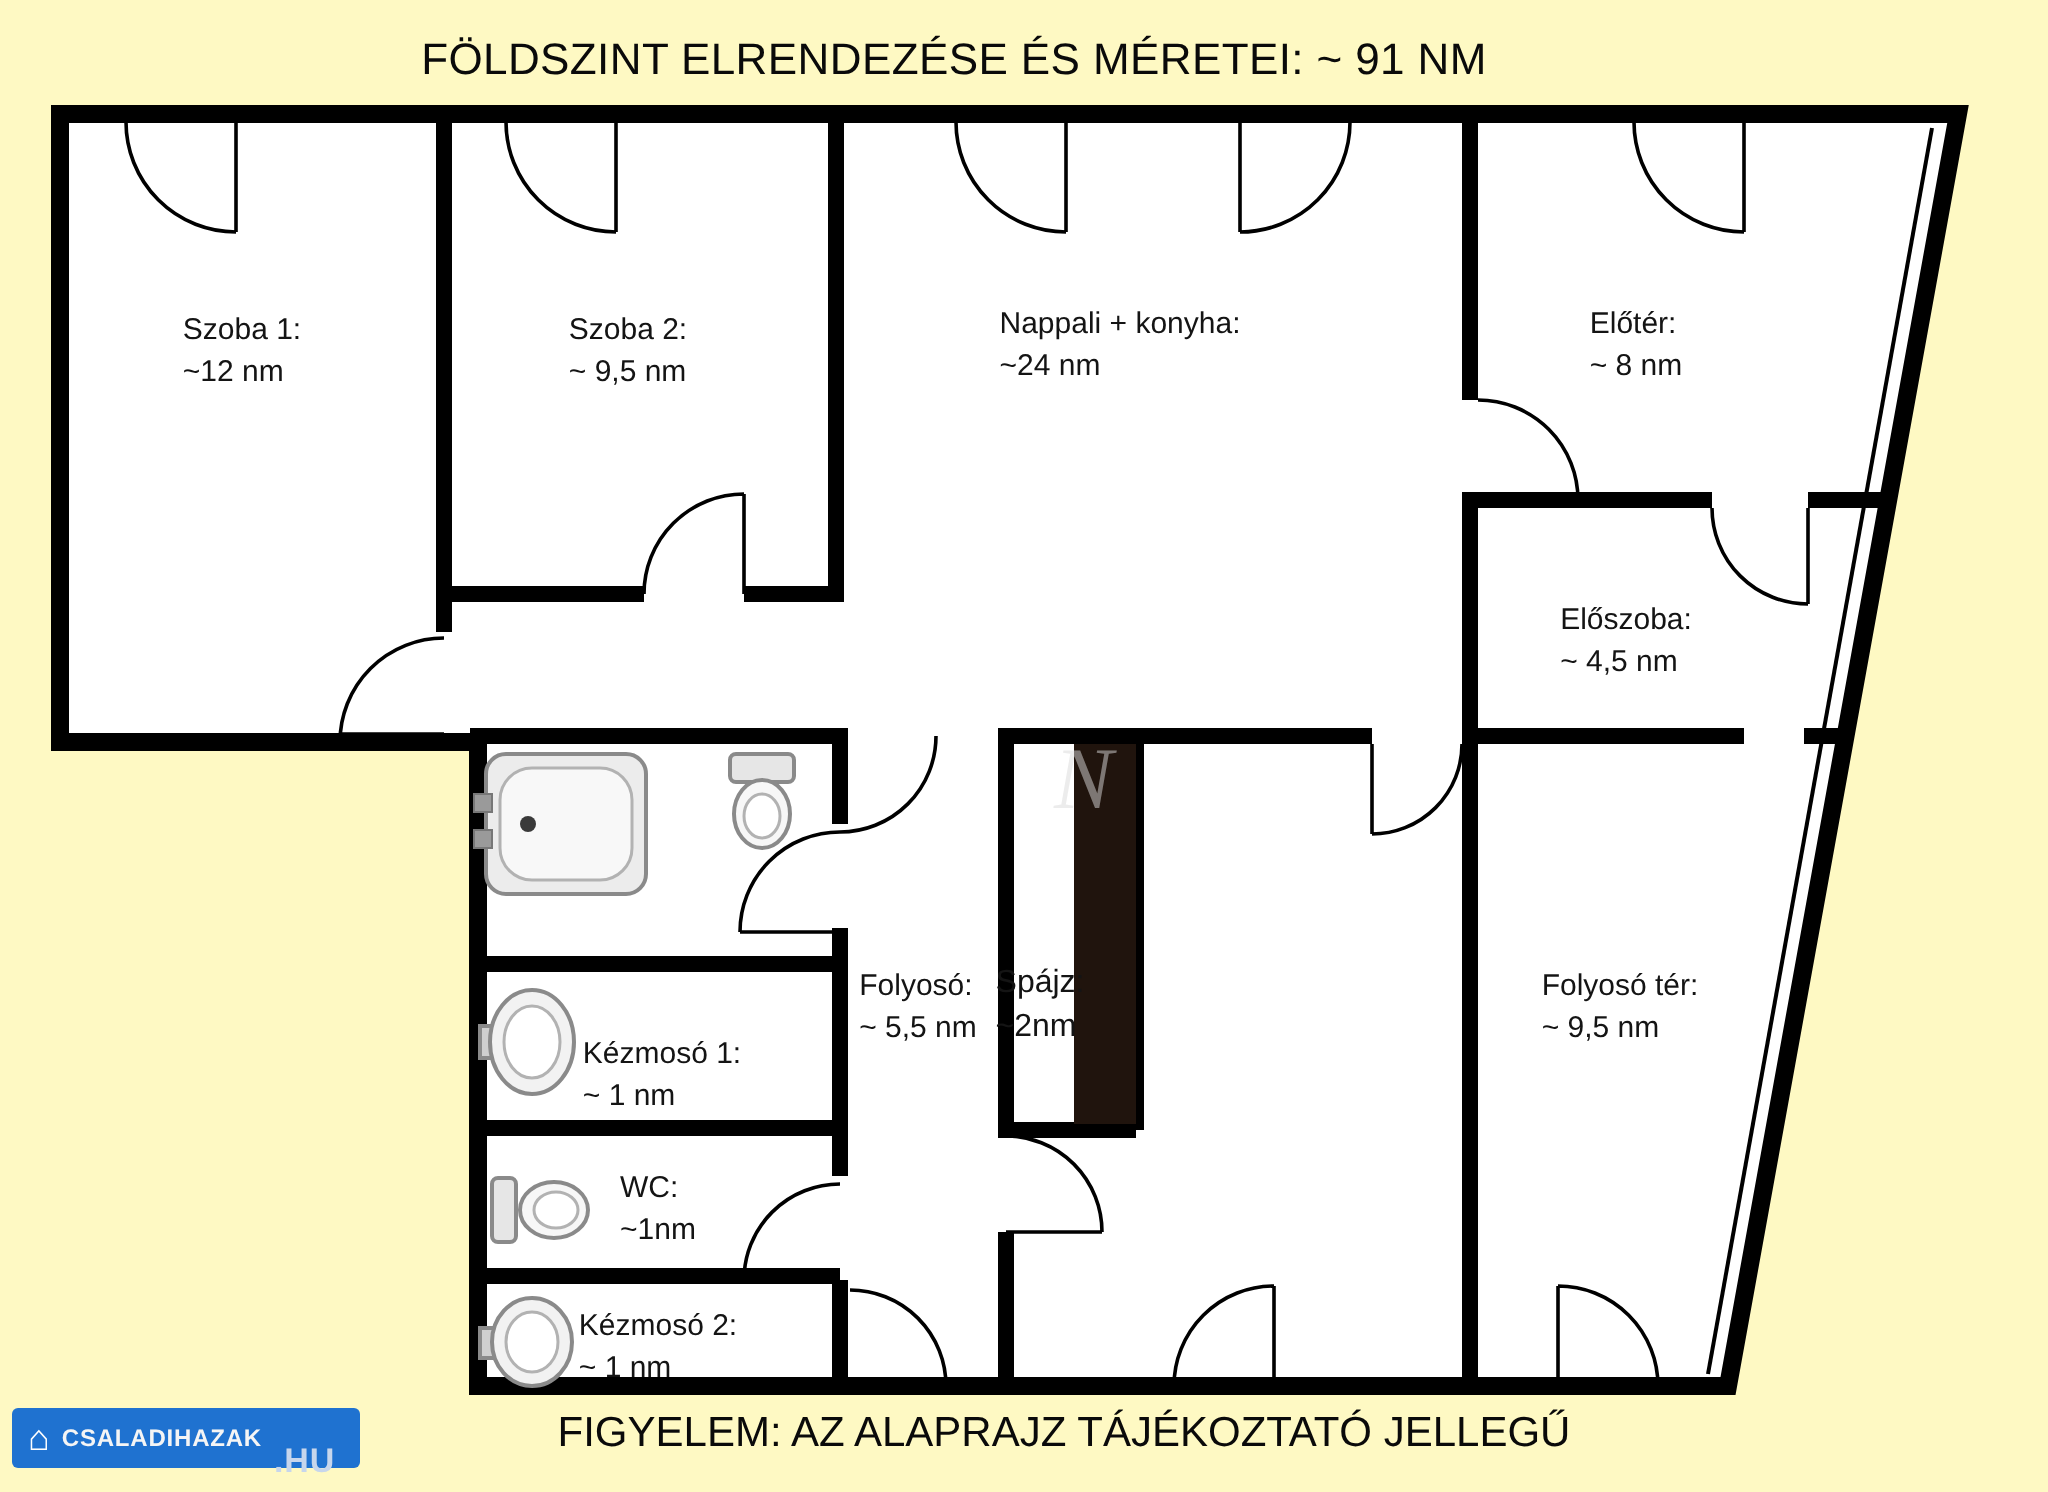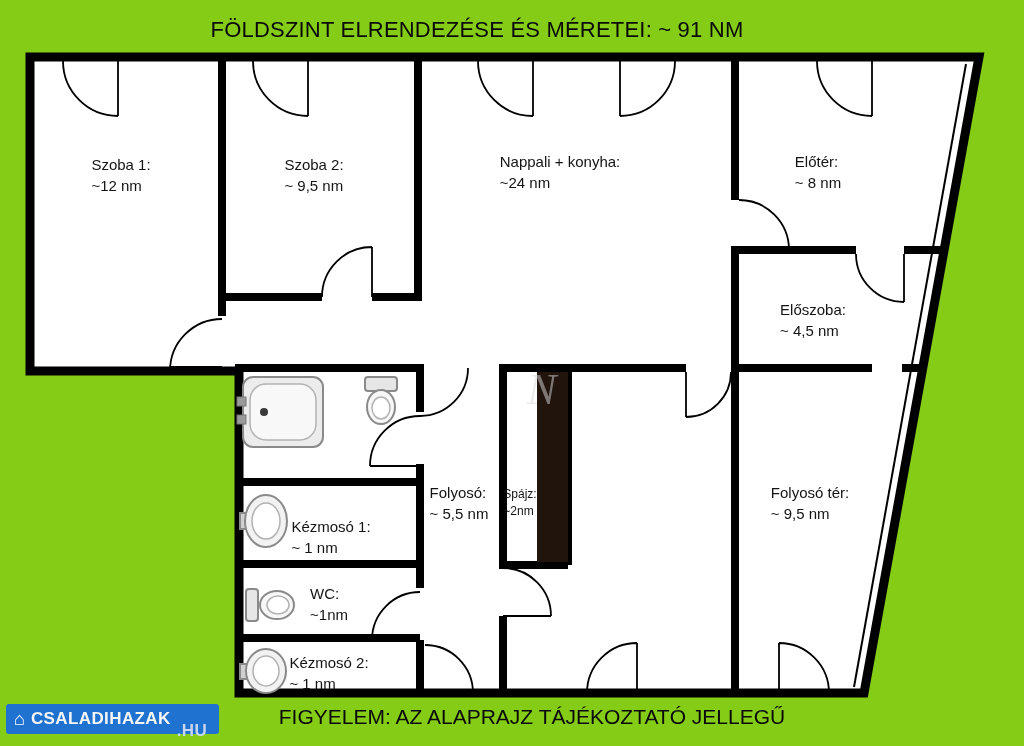--- a/index.html
+++ b/index.html
@@ -1,53 +1,53 @@
 <!DOCTYPE html>
 <html><head>
 <meta charset="utf-8">
 <style>
   html,body{margin:0;padding:0;background:#ffffff;}
   .page{
-    position:relative;width:1024px;height:746px;background:#84cc16;
+    position:relative;width:1024px;height:746px;background:#fef9c3;
     font-family:"Liberation Sans", sans-serif;overflow:hidden;color:#000;text-decoration:underline;
   }
   .plan{position:absolute;left:0;top:0;width:1024px;height:746px;}
   .title{
     position:absolute;top:17px;left:0;width:954px;text-align:center;
     font-size:22px;letter-spacing:.2px;color:#0a0a0a;
   }
   .footer-warning{
     position:absolute;top:705px;left:40px;width:984px;text-align:center;
     font-size:21px;color:#0a0a0a;
   }
   .room-label{
     position:absolute;transform:translate(-50%,-50%);text-align:left;
     font-size:15px;line-height:1.38;color:#141414;white-space:nowrap;z-index:3;
   }
   .room-label .rname,.room-label .area{display:block;}
-  .lbl-spajz{font-size:12px;}
+  .lbl-spajz{font-size:16px;}
   .lbl-szoba1{left:121px;top:176px}
   .lbl-szoba2{left:314px;top:176px}
   .lbl-nappali{left:560px;top:173px}
   .lbl-eloter{left:818px;top:173px}
   .lbl-eloszoba{left:813px;top:321px}
   .lbl-furdoszoba{left:326px;top:466px}
   .lbl-kezmoso1{left:331px;top:538px}
   .lbl-wc{left:329px;top:605px}
   .lbl-kezmoso2{left:329px;top:674px}
   .lbl-folyoso{left:459px;top:504px}
   .lbl-spajz{left:520px;top:503px}
   .lbl-dolgozo{left:644px;top:504px}
   .lbl-lepcso{left:810px;top:504px}
   .logo{
     position:absolute;left:6px;top:704px;height:30px;border-radius:3px;
     display:flex;align-items:center;padding:0 12px 0 8px;gap:6px;z-index:4;
   }
   .logo-icon{color:#ffffff;font-size:18px;line-height:1;}
-  .logo-name{color:#f5f5f5;font-weight:bold;font-size:17px;letter-spacing:.4px;text-align:center;}
+  .logo-name{color:#f5f5f5;font-weight:bold;font-size:12px;letter-spacing:.4px;text-align:center;}
   .logo-tld{color:#c7d6ec;font-weight:bold;font-size:17px;letter-spacing:.4px;margin-top:24px;}
 </style>
 </head>
 <body>
 
 <div class="page">
 
   <div class="title">FÖLDSZINT ELRENDEZÉSE ÉS MÉRETEI: ~ 91 NM</div>
 
   <svg class="plan" viewBox="0 0 1024 746" xmlns="http://www.w3.org/2000/svg">

